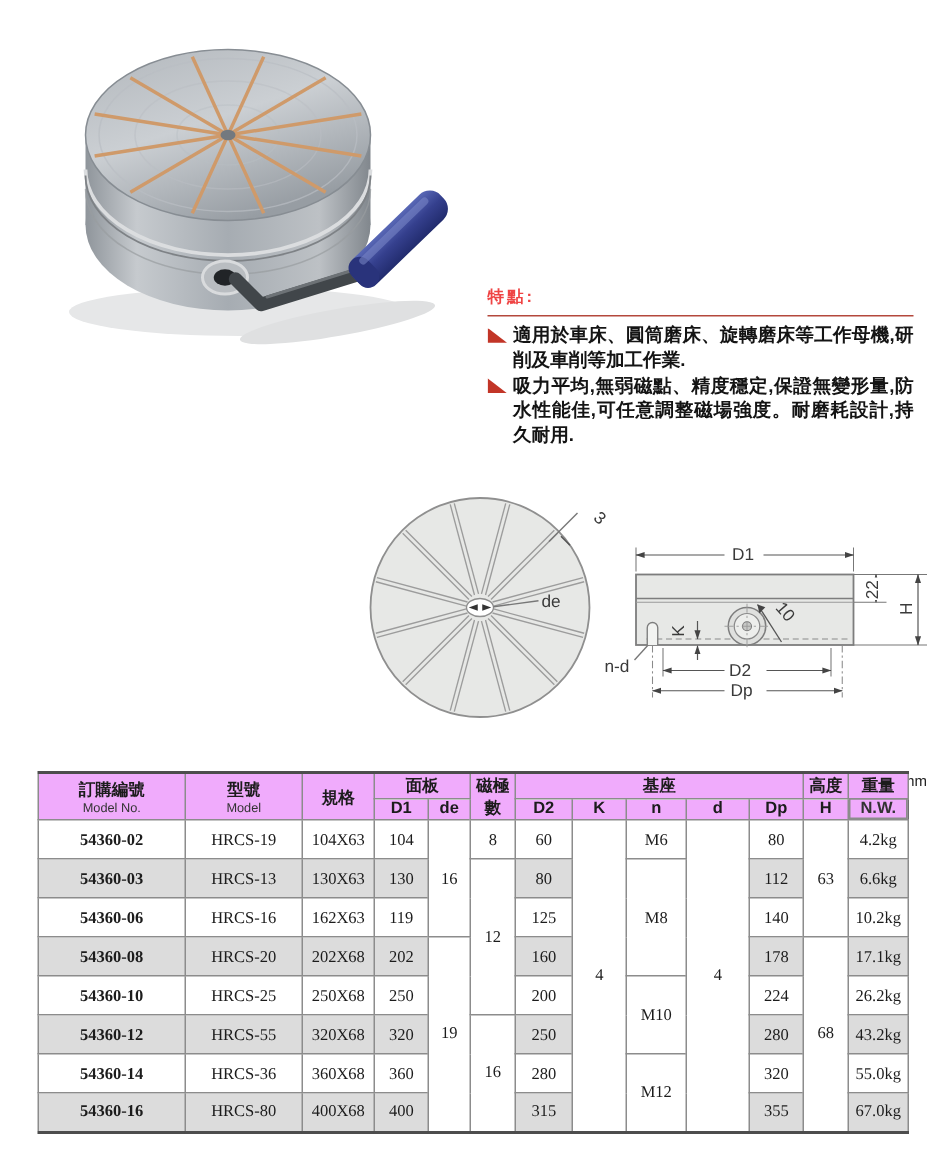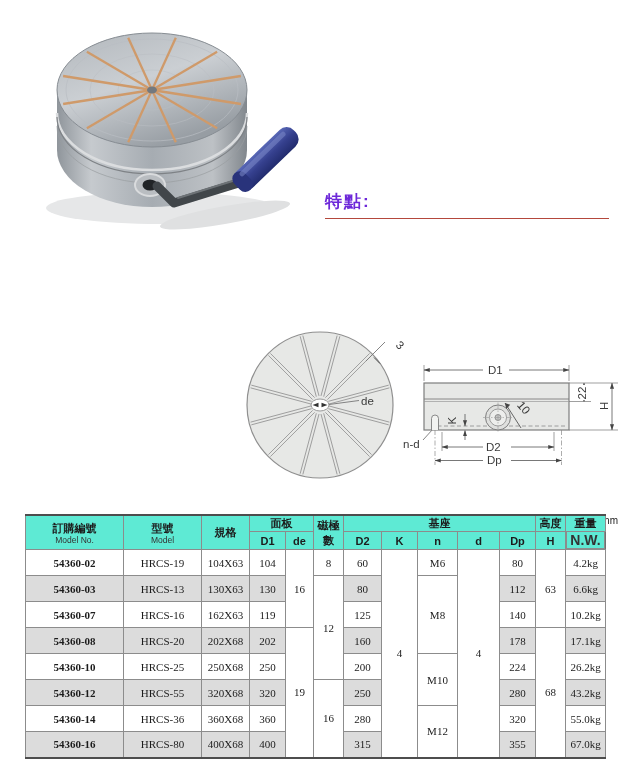--- a/index.html
+++ b/index.html
@@ -6,22 +6,22 @@
   html,body { background:#fff; }
   body {
     width:630px; height:769px; position:relative; overflow:hidden;
     font-family:"Liberation Sans","DejaVu Sans",sans-serif; color:#1c1c1c;
   }
   
   .photo { position:absolute; left:20px; top:10px; width:300px; height:230px; }
   
   .features { position:absolute; left:325px; top:190px; width:284px; }
   .features h2 {
-    font-size:17px; font-weight:bold; letter-spacing:2px;
-    color:#6d28d9; padding-bottom:5px; border-bottom:1.5px solid #b4483c;
+    font-size:11px; font-weight:bold; letter-spacing:2px;
+    color:#ef4444; padding-bottom:5px; border-bottom:1.5px solid #b4483c;
     margin-bottom:4px;
   }
   .features ul { list-style:none; }
   .features li {
     position:relative; padding-left:17px; font-size:12.4px; line-height:16.8px;
     color:#141414; text-align:justify; font-weight:bold;
   }
   .tri {
     position:absolute; left:0; top:3.5px; width:13px; height:10px;
     background:#c23527; clip-path:polygon(0 0,100% 100%,0 100%);
@@ -35,21 +35,21 @@
   .spec-table {
     position:absolute; left:25px; top:514px; width:580px;
     border-collapse:collapse; table-layout:fixed;
     border-top:2px solid #4d4d4d; border-bottom:2px solid #4d4d4d;
     border-left:1.5px solid #6f6f6f; border-right:1.5px solid #6f6f6f;
   }
   .spec-table th, .spec-table td {
     border:1px solid #8c8c8c; text-align:center; vertical-align:middle;
     font-size:11px; padding:0; overflow:hidden;
   }
-  .spec-table thead th { background:#5eead4; font-weight:bold; }
+  .spec-table thead th { background:#f0abfc; font-weight:bold; }
   .spec-table thead tr:first-child { height:16px; }
   .spec-table thead tr:last-child  { height:14px; }
   .spec-table tbody tr { height:26px;font-family:Liberation Serif, serif; }
   .spec-table tbody td { background:#fff; }
   .spec-table tbody tr:nth-child(even) td:not([rowspan]) { background:#dcdcdc; }
   .sub { display:block; font-size:8.5px; font-weight:normal; color:#333; margin-top:-1px; }
   td.bold { font-weight:bold; }
 </style>
 </head>
 <body>
@@ -114,20 +114,24 @@
     <g transform="translate(246 149) rotate(-44)">
       <rect x="-40" y="-11.5" width="80" height="23" rx="10" fill="url(#gHandle)"></rect>
       <rect x="-40" y="-11.5" width="15" height="23" rx="7.5" fill="#29337b"></rect>
       <rect x="-30" y="-8.5" width="62" height="5" rx="2.5" fill="#7c89c9" opacity="0.55"></rect>
     </g>
   </svg>
 </div>
 
 <div class="features">
   <h2>特點:</h2>
+  <ul>
+    <li><span class="tri"></span><span>適用於車床、圓筒磨床、旋轉磨床等工作母機,研削及車削等加工作業.</span></li>
+    <li><span class="tri"></span><span>吸力平均,無弱磁點、精度穩定,保證無變形量,防水性能佳,可任意調整磁場強度。耐磨耗設計,持久耐用.</span></li>
+  </ul>
 </div>
 
 <div class="drawings">
   <svg width="402" height="178" viewBox="0 0 402 178">
     <defs>
       <g id="spk" stroke="#9c9c9c" stroke-width="0.9">
         <line x1="-1.4" y1="-9" x2="-1.4" y2="-71.5"></line>
           <line x1="1.4" y1="-9" x2="1.4" y2="-71.5"></line>
       </g>
       <marker id="ar" viewBox="0 0 10 10" refX="9" refY="5" markerWidth="8" markerHeight="8" orient="auto-start-reverse">
@@ -243,21 +247,21 @@
     </tr>
     <tr>
       <th>D1</th>
       <th>de</th>
       <th>D2</th>
       <th>K</th>
       <th>n</th>
       <th>d</th>
       <th>Dp</th>
       <th>H</th>
-      <th class="sub" style="font-size:14px">N.W.</th>
+      <th class="sub" style="font-size:11px">N.W.</th>
     </tr>
   </thead>
   <tbody>
     <tr>
       <td class="bold">54360-02</td>
       <td>HRCS-19</td>
       <td>104X63</td>
       <td>104</td>
       <td rowspan="3">16</td>
       <td>8</td>
@@ -274,21 +278,21 @@
       <td>HRCS-13</td>
       <td>130X63</td>
       <td>130</td>
       <td rowspan="4">12</td>
       <td>80</td>
       <td rowspan="3">M8</td>
       <td>112</td>
       <td>6.6kg</td>
     </tr>
     <tr>
-      <td class="bold">54360-07</td>
+      <td class="bold">54360-06</td>
       <td>HRCS-16</td>
       <td>162X63</td>
       <td>119</td>
       <td>125</td>
       <td>140</td>
       <td>10.2kg</td>
     </tr>
     <tr>
       <td class="bold">54360-08</td>
       <td>HRCS-20</td>

